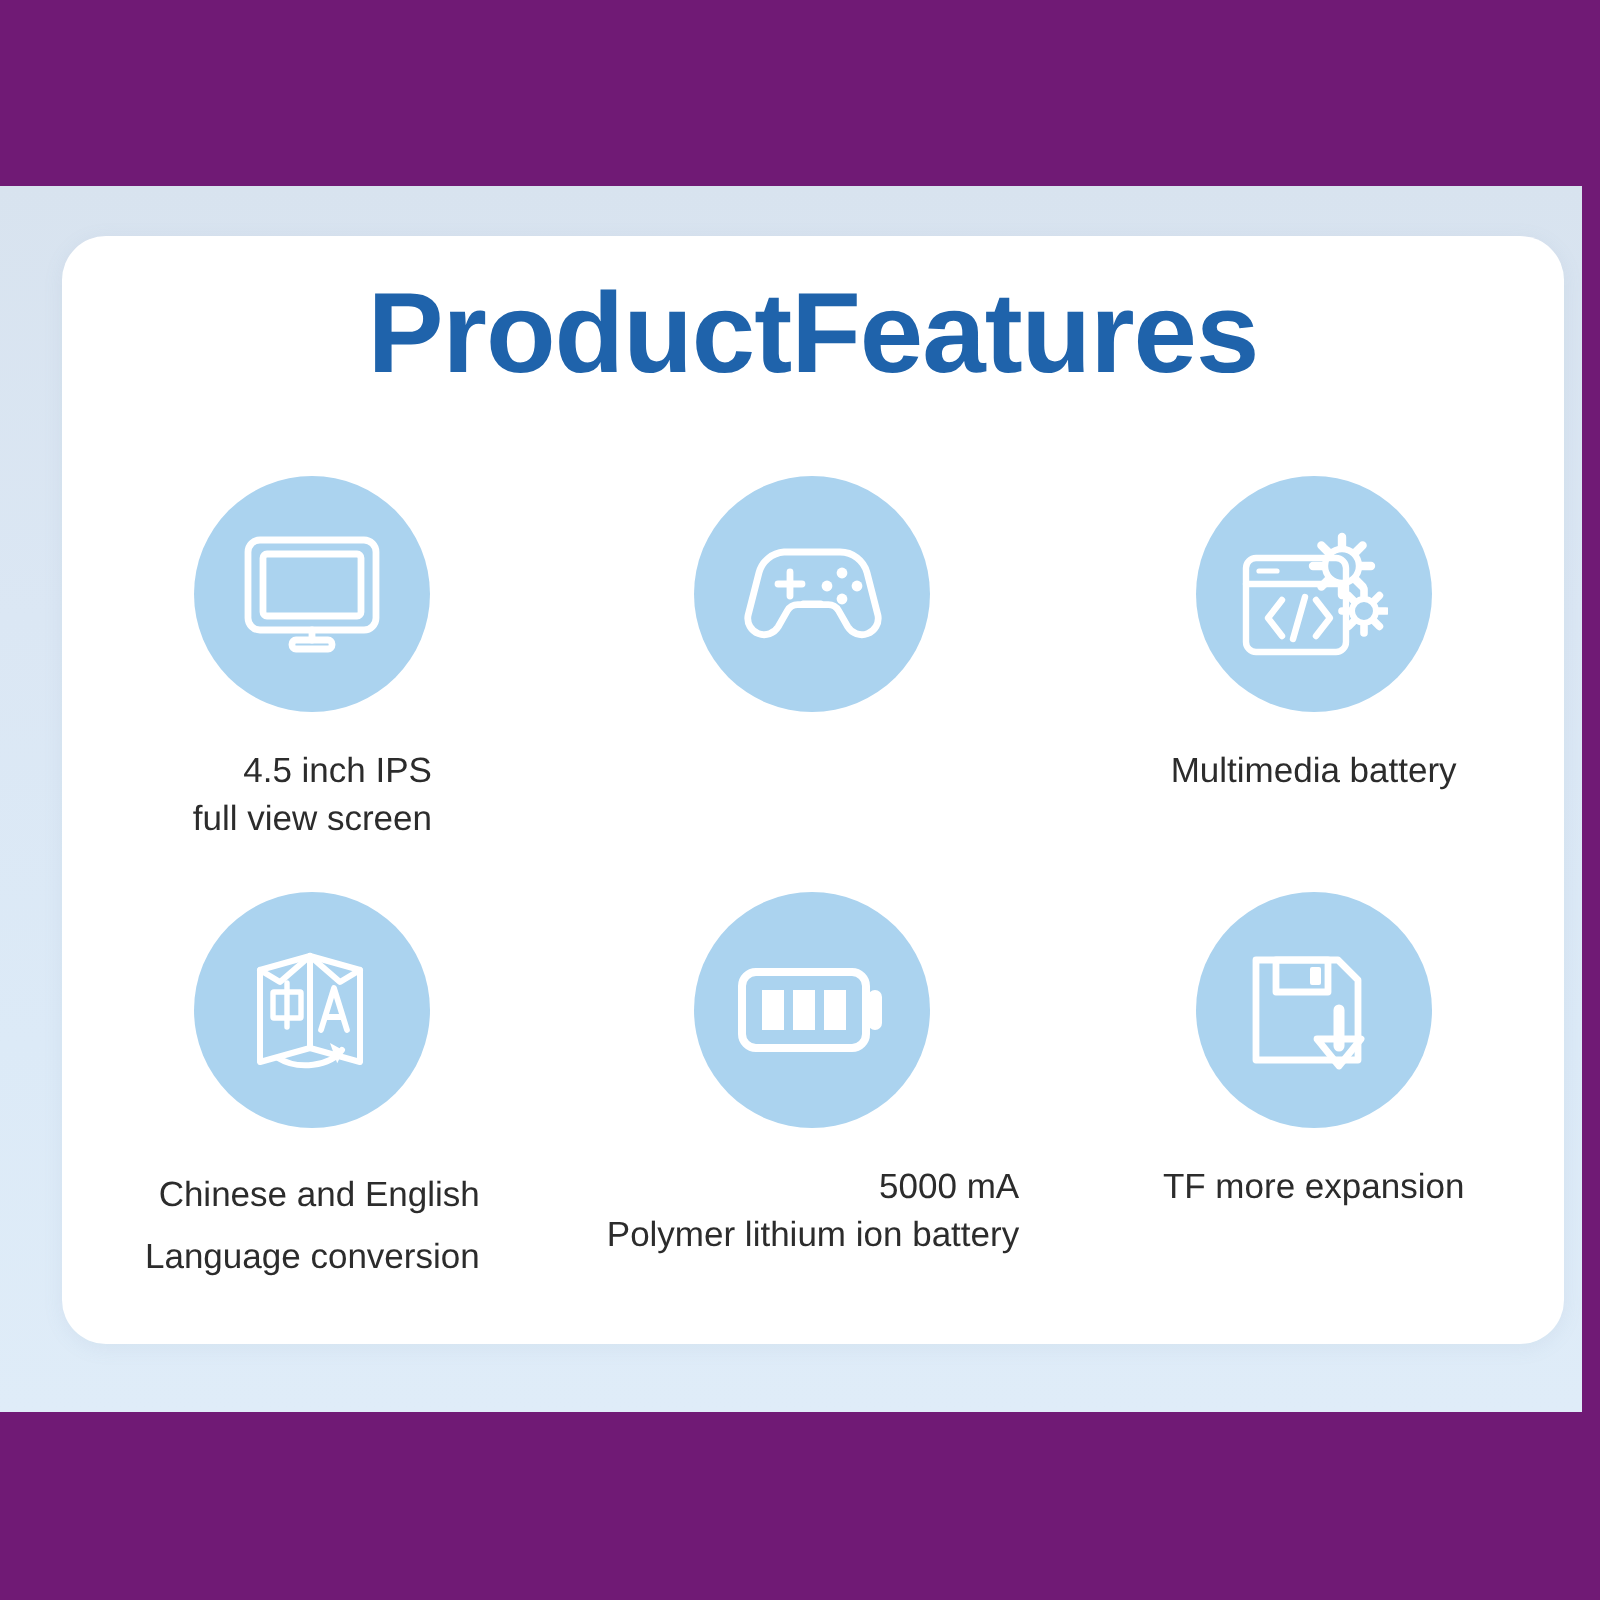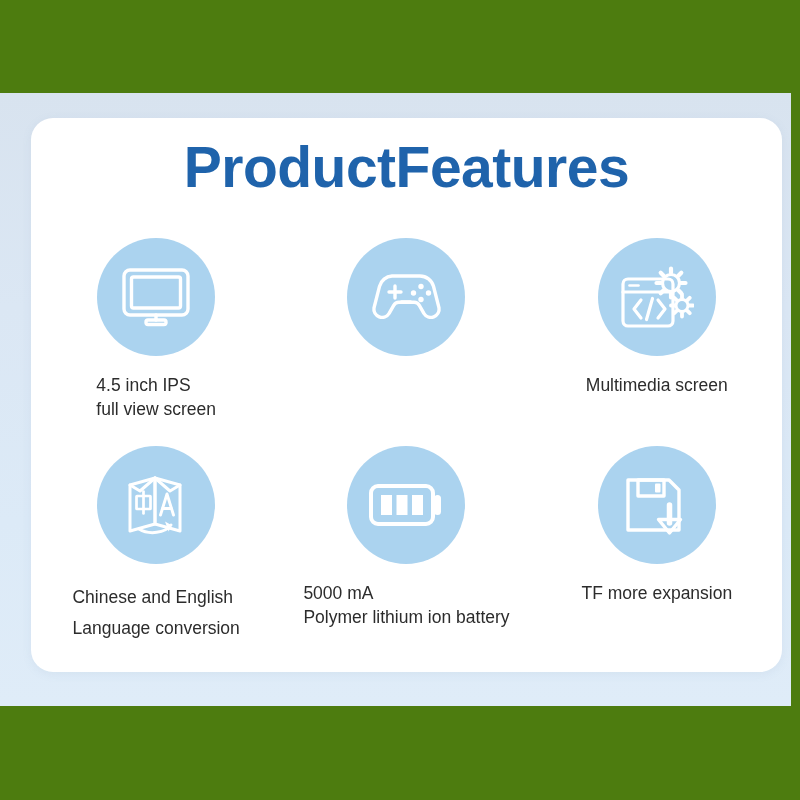--- a/index.html
+++ b/index.html
@@ -12,21 +12,21 @@
     background: #ffffff;
     font-family: "Liberation Sans", "DejaVu Sans", sans-serif;
     overflow: hidden;
   }
 
   
   #stage {
     position: relative;
     width: 800px;
     height: 800px;
-    background: #4d7c0f;
+    background: #701a75;
   }
 
   
   #backdrop {
     position: absolute;
     left: 0;
     top: 93px;
     width: 791px;
     height: 613px;
     background: linear-gradient(180deg, #d8e3ef 0%, #dbe7f4 35%, #dceaf7 70%, #dfecf8 100%);
@@ -85,21 +85,21 @@
     align-items: center;
     justify-content: center;
     flex: none;
   }
   .icon-circle svg {
     display: block;
   }
 
   .caption {
     margin-top: 18px;
-    text-align: left;
+    text-align: right;
     color: #2c2c2c;
     font-size: 17.5px;
     line-height: 1.35;
     white-space: pre-line;
   }
   .caption.loose {
     line-height: 1.75;
   }
 </style>
 </head>
@@ -167,21 +167,21 @@
             </g>
 
             <g>
               <circle cx="62" cy="43.5" r="6" fill="none" stroke="#ffffff" stroke-width="3"></circle>
               <path d="M62 32.5 v3.5 M62 51 v3.5 M51 43.5 h3.5 M69.5 43.5 h3.5
                        M54.3 35.8 l2.5 2.5 M67.2 48.7 l2.5 2.5
                        M69.7 35.8 l-2.5 2.5 M56.8 48.7 l-2.5 2.5" stroke-width="3.8"></path>
             </g>
           </svg>
         </div>
-        <div class="caption">Multimedia screen</div>
+        <div class="caption">Multimedia battery</div>
       </div>
     </div>
 
     <div class="row" id="row-2">
 
       <div class="cell">
         <div class="icon-circle">
           <svg width="68" height="72" viewBox="0 0 68 72" fill="none" stroke="#ffffff" stroke-width="3" stroke-linecap="round" stroke-linejoin="round">
 
             <path d="M8 16 L33 9 L33 55 L8 62 Z"></path>

